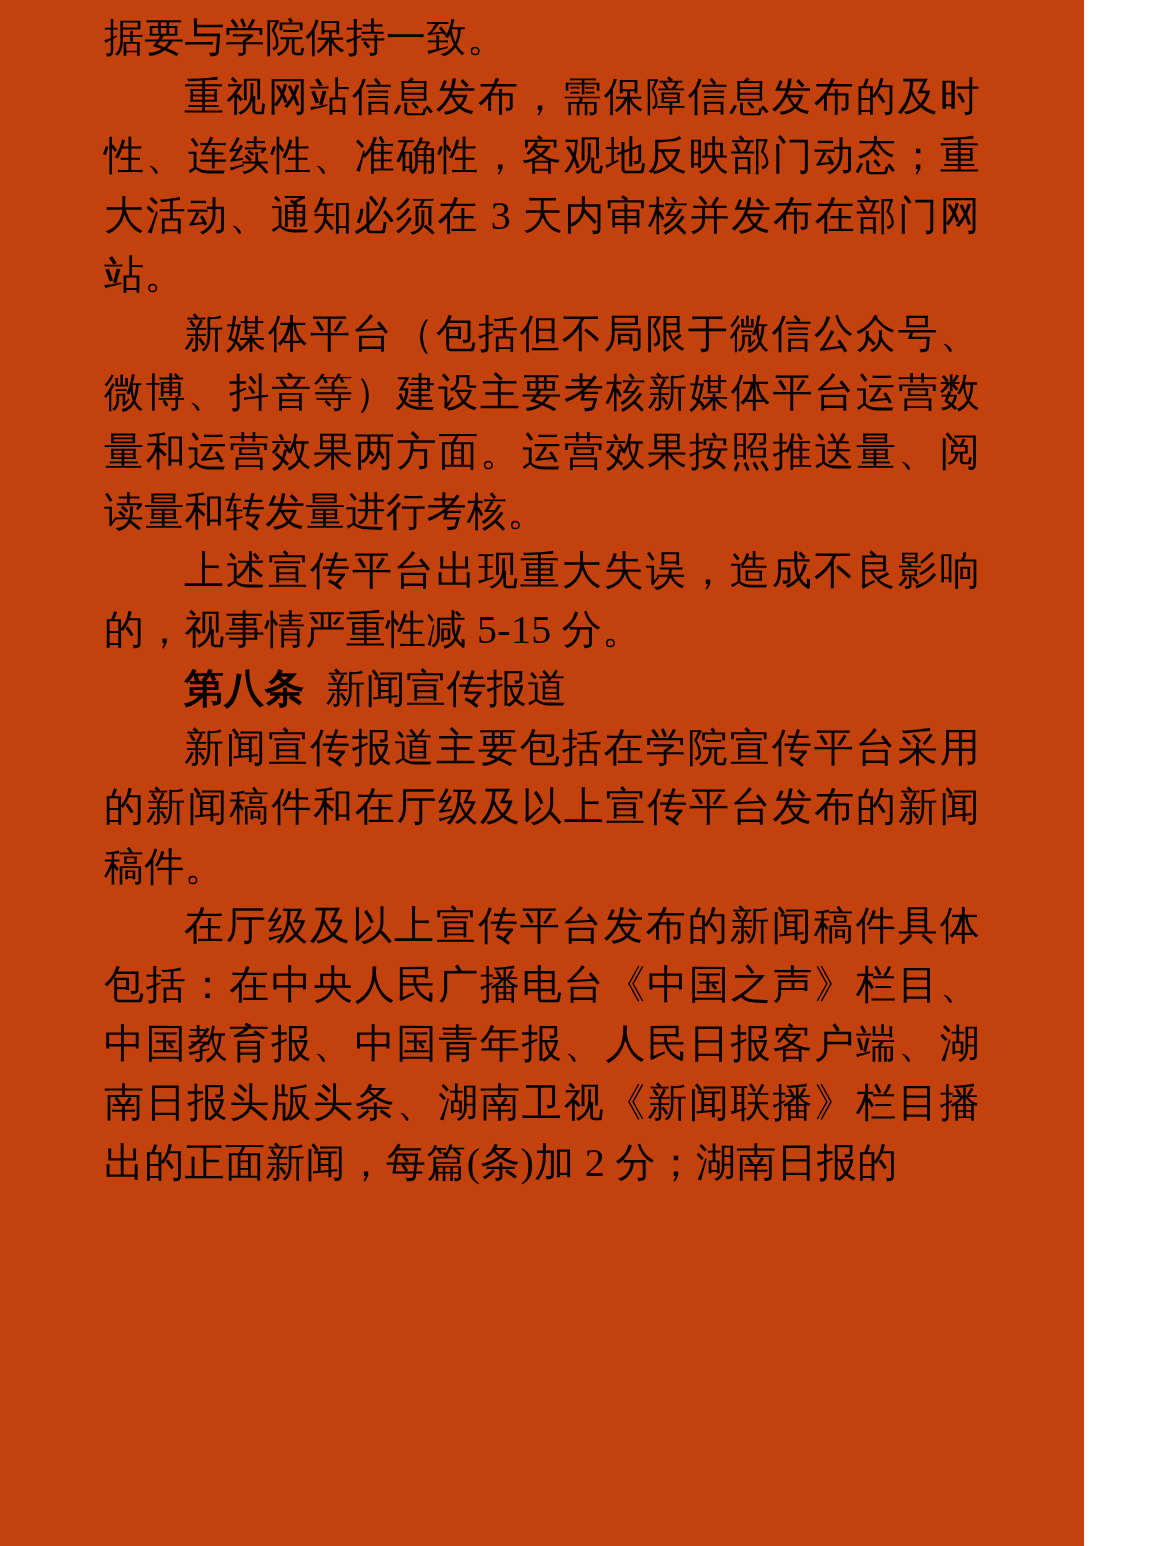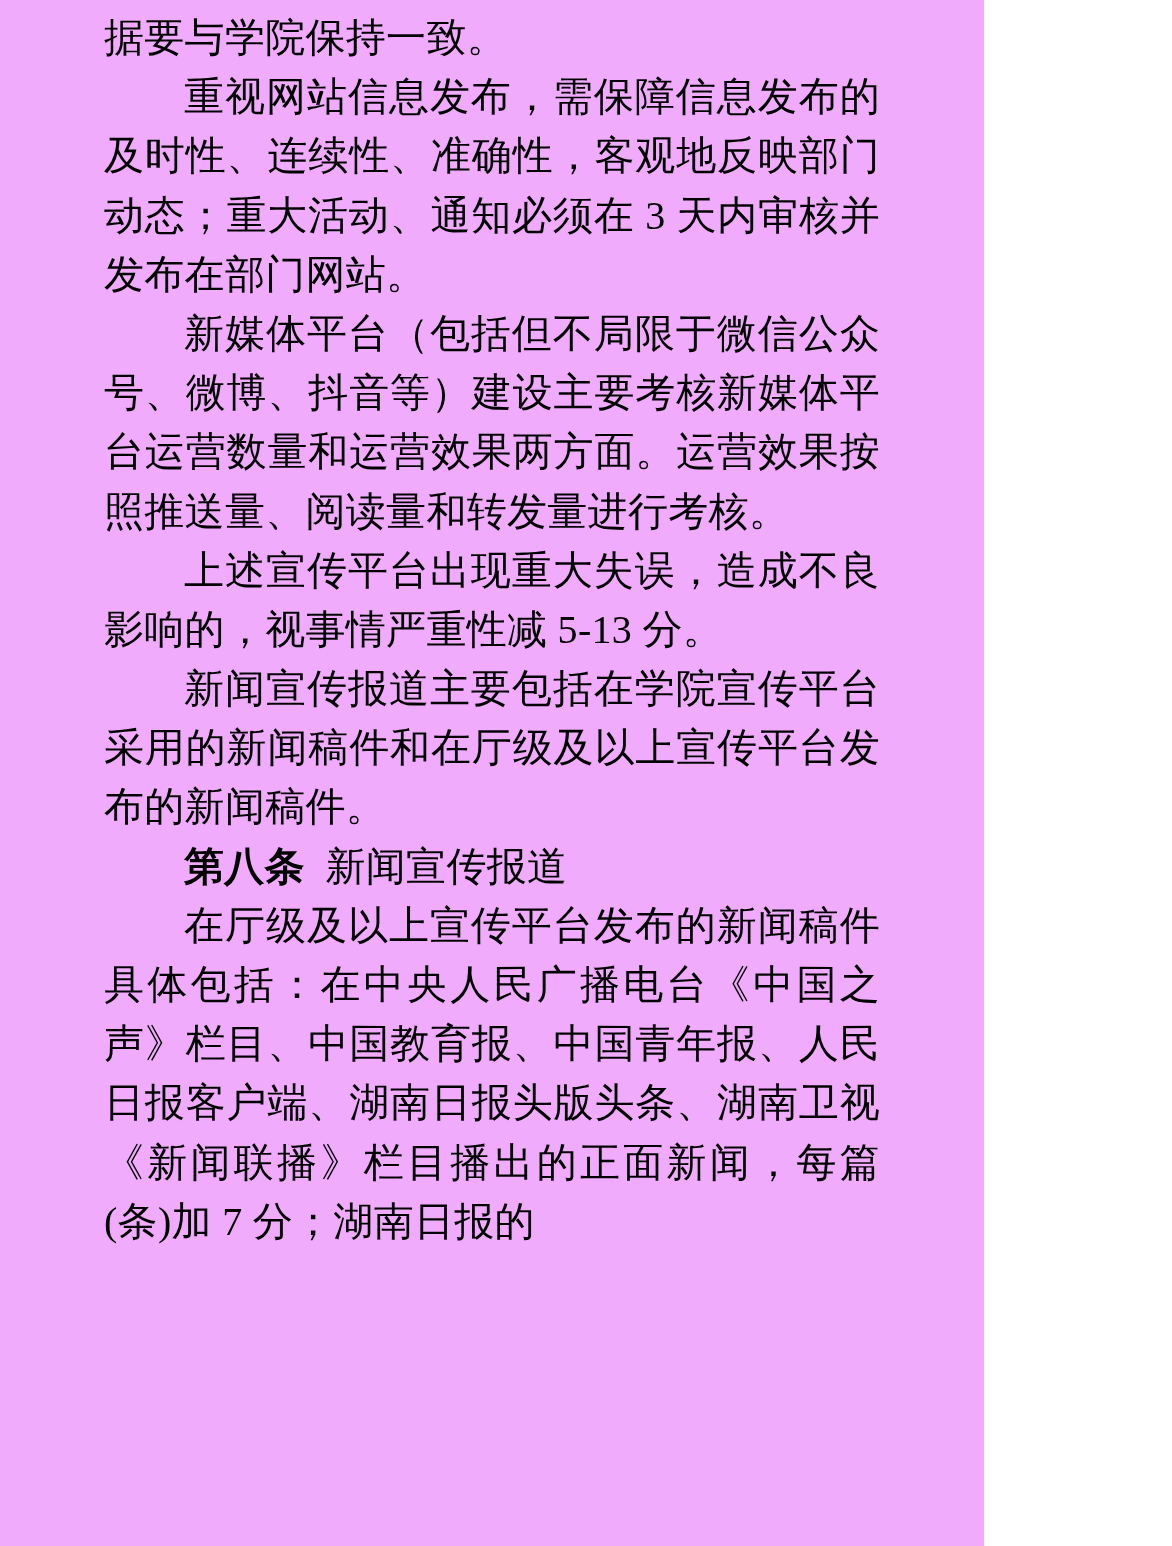--- a/index.html
+++ b/index.html
@@ -1,23 +1,23 @@
 <!DOCTYPE html>
 <html><head>
 <meta charset="utf-8">
 <style>
   html, body {
     margin: 0;
     padding: 0;
     background: #ffffff;
   }
   .page {
-    width: 984px;
+    width: 1084px;
     height: 1546px;
-    background: #f0abfc;
+    background: #c2410c;
     position: relative;
     overflow: hidden;
     box-sizing: border-box;
     padding: 8px 104px 0 104px;
   }
   .doc-body {
     font-family: "Liberation Serif", "DejaVu Serif", serif;
     color: #000000;
     font-size: 40px;
     line-height: 1.48;
@@ -48,23 +48,23 @@
 <div class="page">
   <div class="doc-body">
 
     <p class="para">据要与学院保持一致。</p>
 
     <p class="para indent">重视网站信息发布，需保障信息发布的及时性、连续性、准确性，客观地反映部门动态；重大活动、通知必须在 3 天内审核并发布在部门网站。</p>
 
 
     <p class="para indent">新媒体平台（包括但不局限于微信公众号、微博、抖音等）建设主要考核新媒体平台运营数量和运营效果两方面。运营效果按照推送量、阅读量和转发量进行考核。</p>
 
-    <p class="para indent">上述宣传平台出现重大失误，造成不良影响的，视事情严重性减 5-13 分。</p>
+    <p class="para indent">上述宣传平台出现重大失误，造成不良影响的，视事情严重性减 5-15 分。</p>
+
+    <p class="para heading"><span class="bold">第八条</span>&nbsp;&nbsp;<span>新闻宣传报道</span></p>
 
     <p class="para indent">新闻宣传报道主要包括在学院宣传平台采用的新闻稿件和在厅级及以上宣传平台发布的新闻稿件。</p>
 
-    <p class="para heading"><span class="bold">第八条</span>&nbsp;&nbsp;<span>新闻宣传报道</span></p>
 
-
-    <p class="para indent">在厅级及以上宣传平台发布的新闻稿件具体包括：在中央人民广播电台《中国之声》栏目、中国教育报、中国青年报、人民日报客户端、湖南日报头版头条、湖南卫视《新闻联播》栏目播出的正面新闻，每篇(条)加 7 分；湖南日报的</p>
+    <p class="para indent">在厅级及以上宣传平台发布的新闻稿件具体包括：在中央人民广播电台《中国之声》栏目、中国教育报、中国青年报、人民日报客户端、湖南日报头版头条、湖南卫视《新闻联播》栏目播出的正面新闻，每篇(条)加 2 分；湖南日报的</p>
 
   </div>
 </div>
 
 </body></html>

